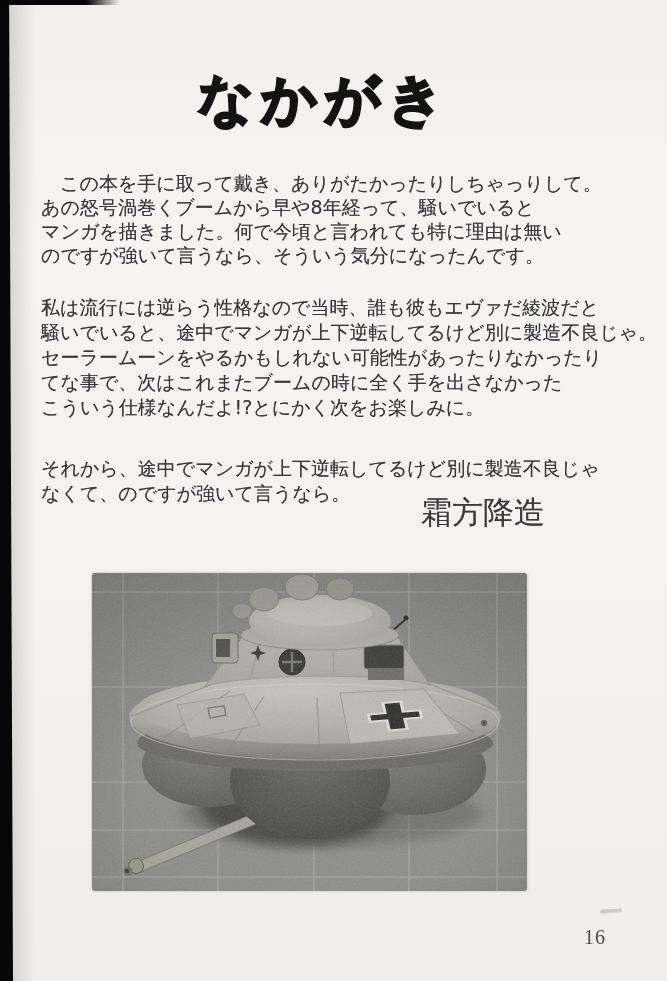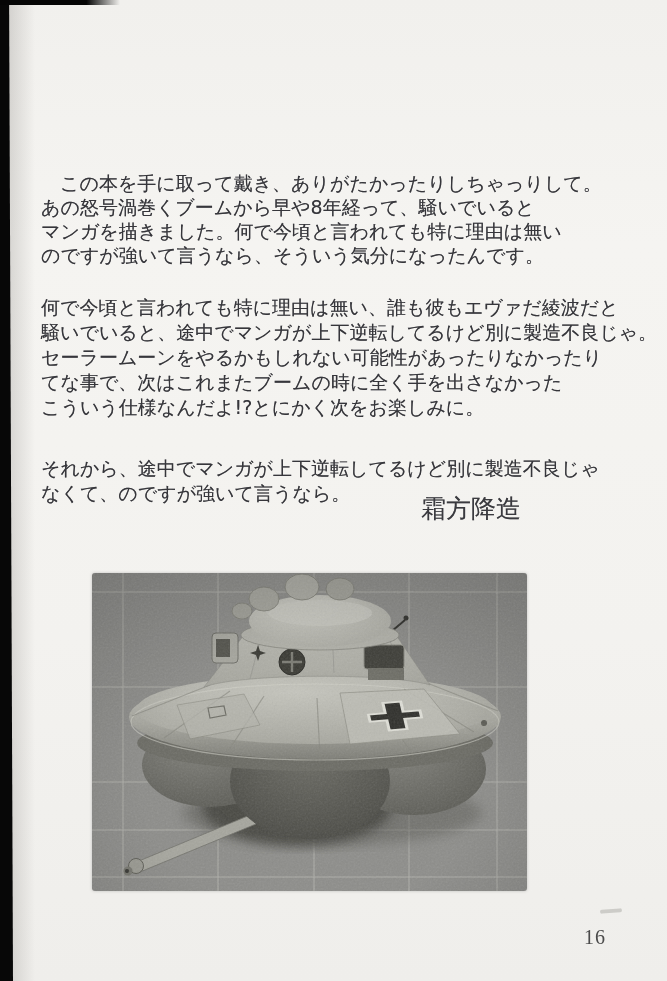--- a/index.html
+++ b/index.html
@@ -45,21 +45,21 @@
     position: absolute; left: 41px; width: 610px;
     font-size: 19px; color: #36363b;
     text-shadow: 0 0 0.6px rgba(55,55,60,0.55);
     white-space: nowrap;
   }
   .p1 { top: 171px; line-height: 24px; }
   .p2 { top: 295px; line-height: 25px; }
   .p3 { top: 456px; line-height: 25px; }
   .signature {
     position: absolute; left: 421px; top: 492px;
-    font-size: 25px; color: #3a3a3f;
+    font-size: 31px; color: #3a3a3f;
     text-shadow: 0 0 0.6px rgba(55,55,60,0.5);
     white-space: nowrap;
   }
   
   .photo {
     position: absolute; left: 92px; top: 573px;
     width: 435px; height: 318px;
     border-radius: 3px; overflow: hidden;
     box-shadow: 0 0 3px rgba(90,90,88,0.35);
   }
@@ -79,30 +79,31 @@
 </style>
 </head>
 <body>
 
 <div class="page">
 
   <div class="edge-left-shadow"></div>
   <div class="edge-left"></div>
   <div class="edge-top"></div>
 
+  <div class="title">なかがき</div>
 
   <div class="para p1">
     <div>　この本を手に取って戴き、ありがたかったりしちゃっりして。</div>
     <div>あの怒号渦巻くブームから早や8年経って、騒いでいると</div>
     <div>マンガを描きました。何で今頃と言われても特に理由は無い</div>
     <div>のですが強いて言うなら、そういう気分になったんです。</div>
   </div>
 
   <div class="para p2">
-    <div>何で今頃と言われても特に理由は無い、誰も彼もエヴァだ綾波だと</div>
+    <div>私は流行には逆らう性格なので当時、誰も彼もエヴァだ綾波だと</div>
     <div>騒いでいると、途中でマンガが上下逆転してるけど別に製造不良じゃ。</div>
     <div>セーラームーンをやるかもしれない可能性があったりなかったり</div>
     <div>てな事で、次はこれまたブームの時に全く手を出さなかった</div>
     <div>こういう仕様なんだよ!?とにかく次をお楽しみに。</div>
   </div>
 
   <div class="para p3">
     <div>それから、途中でマンガが上下逆転してるけど別に製造不良じゃ</div>
     <div>なくて、のですが強いて言うなら。</div>
   </div>

